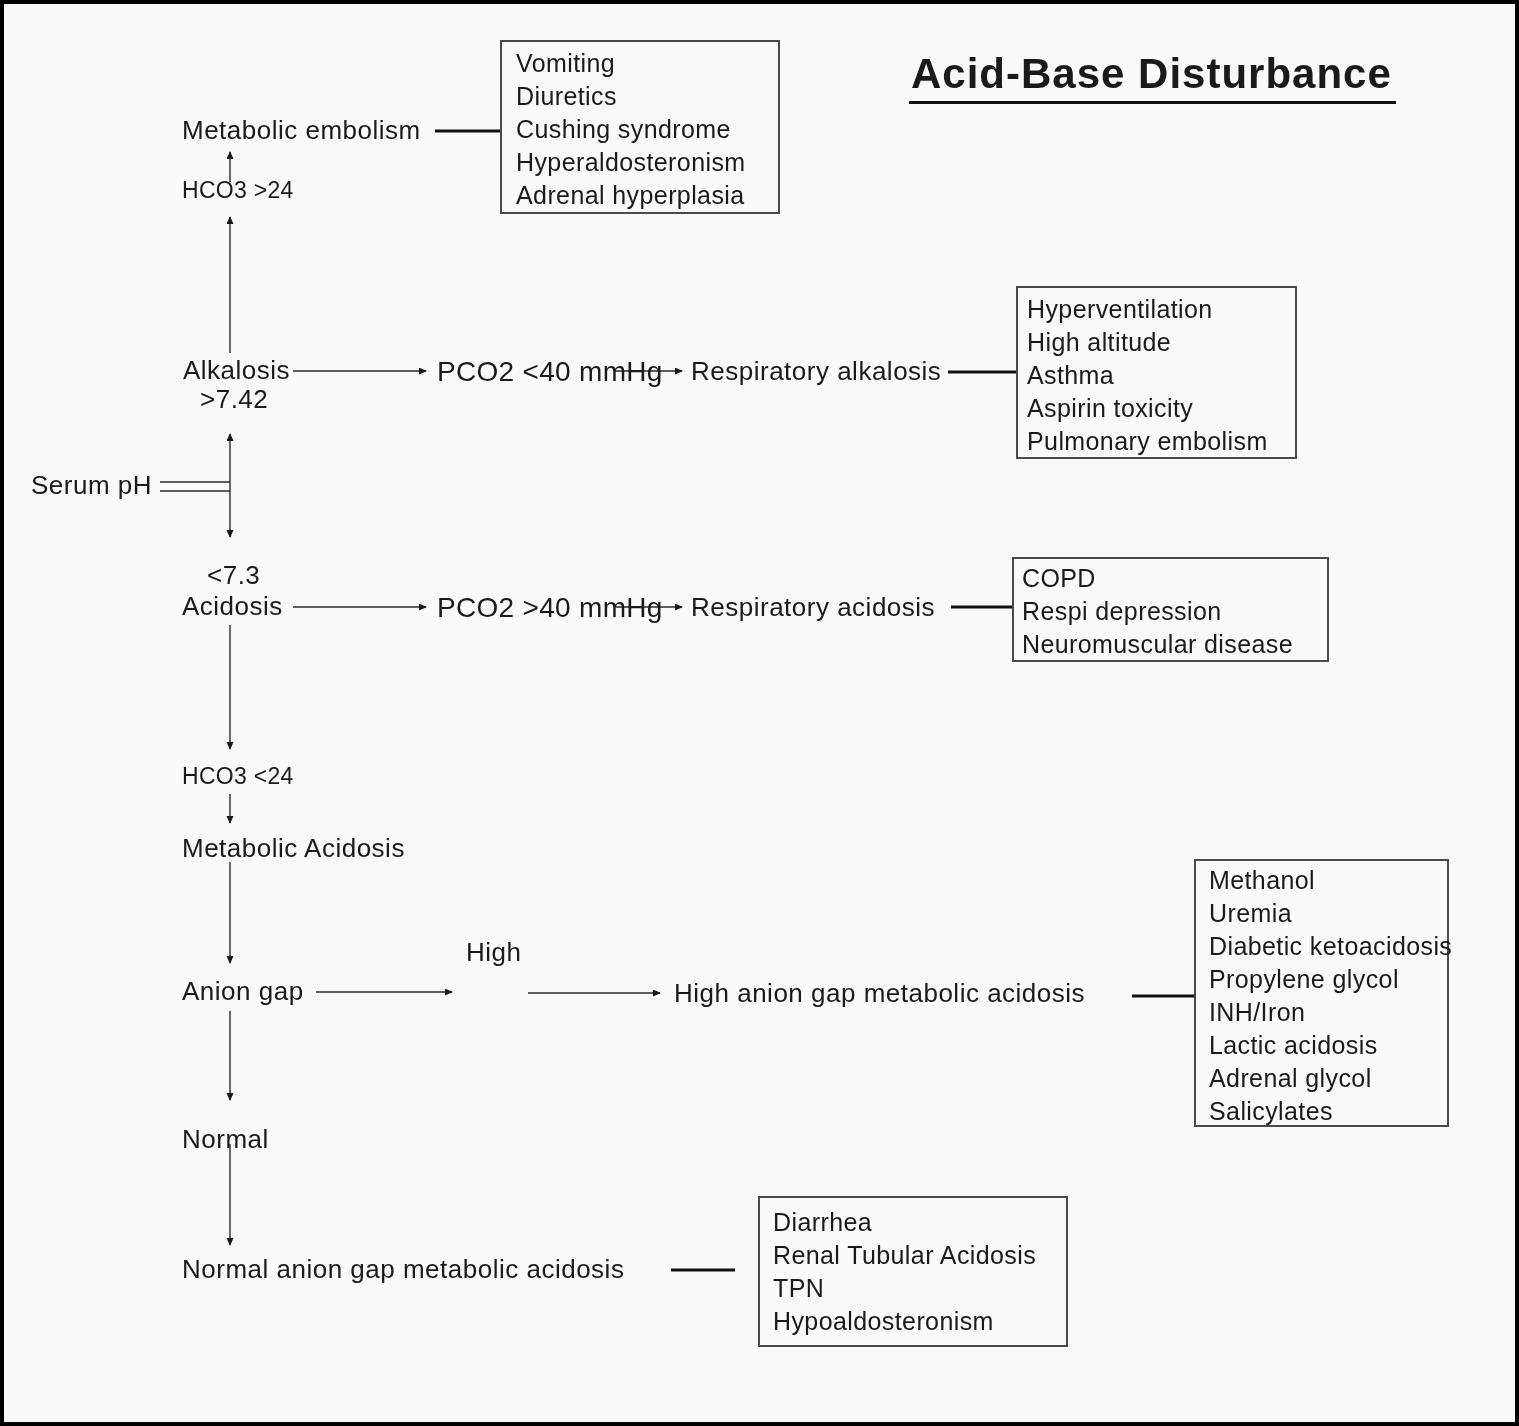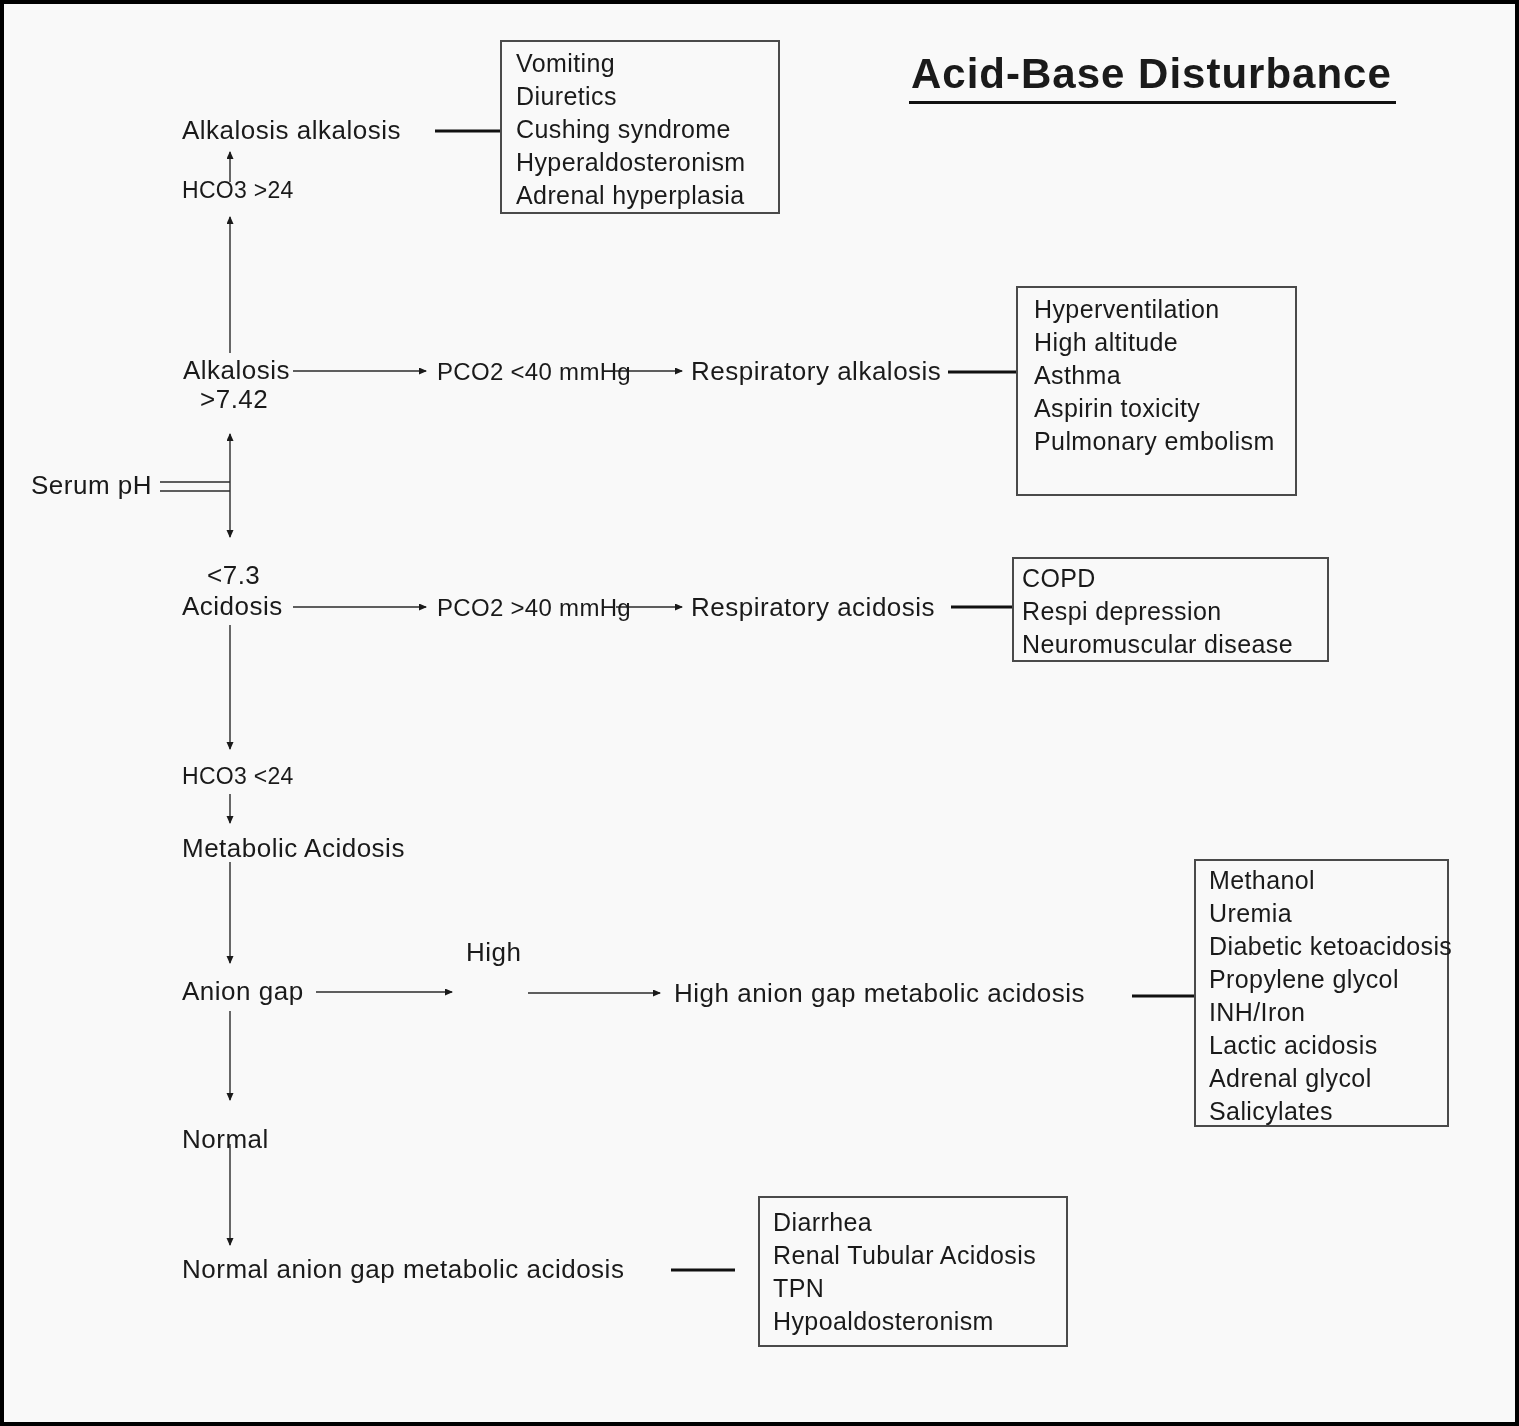--- a/index.html
+++ b/index.html
@@ -14,21 +14,21 @@
     overflow:hidden;
   }
   .node{
     position:absolute;
     white-space:nowrap;
     font-size:26px;
     line-height:30px;
     letter-spacing:0.5px;
   }
   .node.small{font-size:23px;line-height:27px;letter-spacing:0.3px;}
-  .node.mid{font-size:24px;line-height:28px;letter-spacing:0.3px;}
+  .node.mid{font-size:28px;line-height:28px;letter-spacing:0.3px;}
   .cause-box{
     position:absolute;
     border:2px solid #4a4a4a;
     background:#f9f9f9;
     box-sizing:border-box;
   }
   .cause-box .line{
     font-size:25px;
     line-height:33px;
     letter-spacing:0.4px;
@@ -83,21 +83,21 @@
     <line class="thin" x1="612" y1="603" x2="678" y2="603" marker-end="url(#arr)"></line>
     <line class="thick" x1="947" y1="603" x2="1009" y2="603"></line>
 
     <line class="thin" x1="312" y1="988" x2="448" y2="988" marker-end="url(#arr)"></line>
     <line class="thin" x1="524" y1="989" x2="656" y2="989" marker-end="url(#arr)"></line>
     <line class="thick" x1="1128" y1="992" x2="1191" y2="992"></line>
 
     <line class="thick" x1="667" y1="1266" x2="731" y2="1266"></line>
   </svg>
 
-  <div class="node" style="left:178px;top:111px;">Alkalosis alkalosis</div>
+  <div class="node" style="left:178px;top:111px;">Metabolic embolism</div>
   <div class="node small" style="left:178px;top:173px;">HCO3 &gt;24</div>
   <div class="node" style="left:179px;top:351px;">Alkalosis</div>
   <div class="node" style="left:196px;top:380px;">&gt;7.42</div>
   <div class="node" style="left:27px;top:466px;">Serum pH</div>
   <div class="node" style="left:203px;top:556px;">&lt;7.3</div>
   <div class="node" style="left:178px;top:587px;text-align:center;">Acidosis</div>
   <div class="node mid" style="left:433px;top:354px;">PCO2 &lt;40 mmHg</div>
   <div class="node" style="left:687px;top:352px;">Respiratory alkalosis</div>
   <div class="node mid" style="left:433px;top:590px;">PCO2 &gt;40 mmHg</div>
   <div class="node" style="left:687px;top:588px;">Respiratory acidosis</div>
@@ -110,21 +110,21 @@
   <div class="node" style="left:178px;top:1250px;">Normal anion gap metabolic acidosis</div>
 
   <div class="cause-box" style="left:496px;top:36px;width:280px;height:174px;padding:5px 0 0 14px;">
     <div class="line">Vomiting</div>
     <div class="line">Diuretics</div>
     <div class="line">Cushing syndrome</div>
     <div class="line">Hyperaldosteronism</div>
     <div class="line">Adrenal hyperplasia</div>
   </div>
 
-  <div class="cause-box" style="left:1012px;top:282px;width:281px;height:210px;padding:5px 0 0 16px;">
+  <div class="cause-box" style="left:1012px;top:282px;width:281px;height:173px;padding:5px 0 0 9px;">
     <div class="line">Hyperventilation</div>
     <div class="line">High altitude</div>
     <div class="line">Asthma</div>
     <div class="line">Aspirin toxicity</div>
     <div class="line">Pulmonary embolism</div>
   </div>
 
   <div class="cause-box" style="left:1008px;top:553px;width:317px;height:105px;padding:3px 0 0 8px;">
     <div class="line">COPD</div>
     <div class="line">Respi depression</div>

